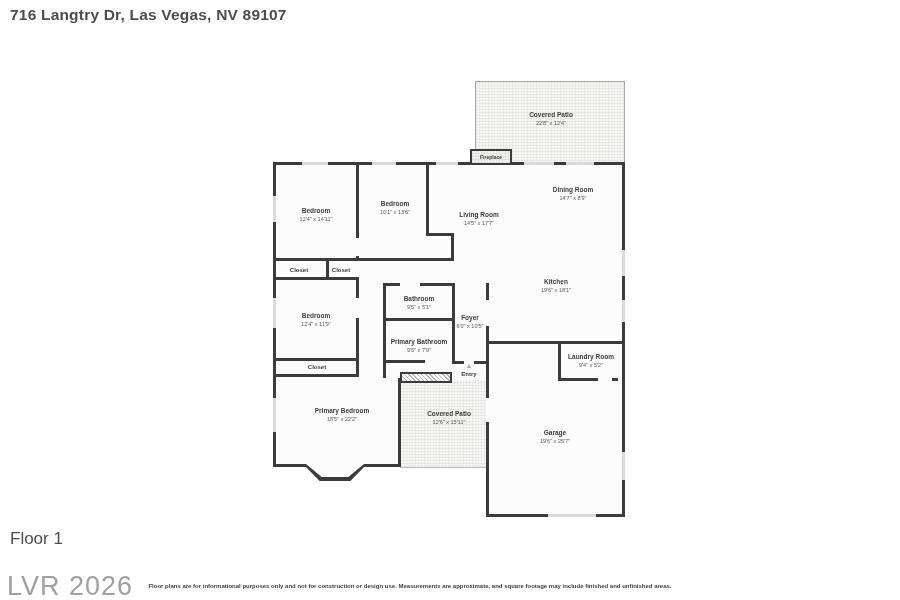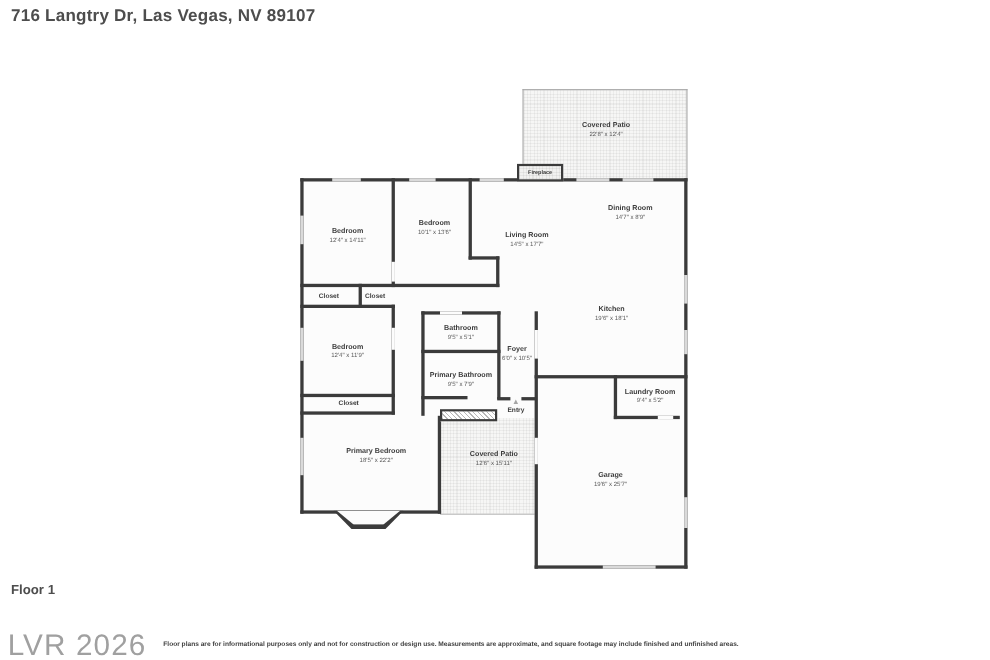--- a/index.html
+++ b/index.html
@@ -28,21 +28,21 @@
     display:flex;align-items:center;justify-content:center;}
   .fireplace span{font-size:5px;font-weight:bold;color:#3d3d3d;}
   .shower{position:absolute;left:400px;top:372px;width:52px;height:11px;border:2px solid #3b3b3b;box-sizing:border-box;
     background-image:repeating-linear-gradient(45deg, rgba(0,0,0,0.28) 0 1px, transparent 1px 3px);background-color:#fff;}
   .bay-outer{position:absolute;left:303px;top:464px;width:64px;height:17px;background:#3b3b3b;
     clip-path:polygon(0 0,100% 0,74% 100%,26% 100%);}
   .bay-inner{position:absolute;left:306px;top:464px;width:58px;height:13px;background:#fcfcfc;
     clip-path:polygon(0 0,100% 0,73% 100%,27% 100%);}
   .entry-tri{display:block;font-size:7px;color:#a6a6a6;line-height:1;}
   .entry-txt{display:block;font-size:6px;font-weight:bold;color:#3d3d3d;margin-top:1px;}
-  .floor-label{position:absolute;left:10px;top:529px;font-size:12px;font-weight:bold;color:#4d4d4d;}
+  .floor-label{position:absolute;left:10px;top:529px;font-size:17px;font-weight:normal;color:#4d4d4d;}
   .watermark{position:absolute;left:7px;top:571px;font-size:27px;color:#a0a0a0;letter-spacing:1px;}
   .disclaimer{position:absolute;left:0;right:0;top:583px;text-align:center;font-size:6px;font-weight:bold;color:#3f3f3f;}
 </style>
 </head>
 <body>
 
 <div class="page">
   <div class="title">716 Langtry Dr, Las Vegas, NV 89107</div>
 
   <div class="plan">

